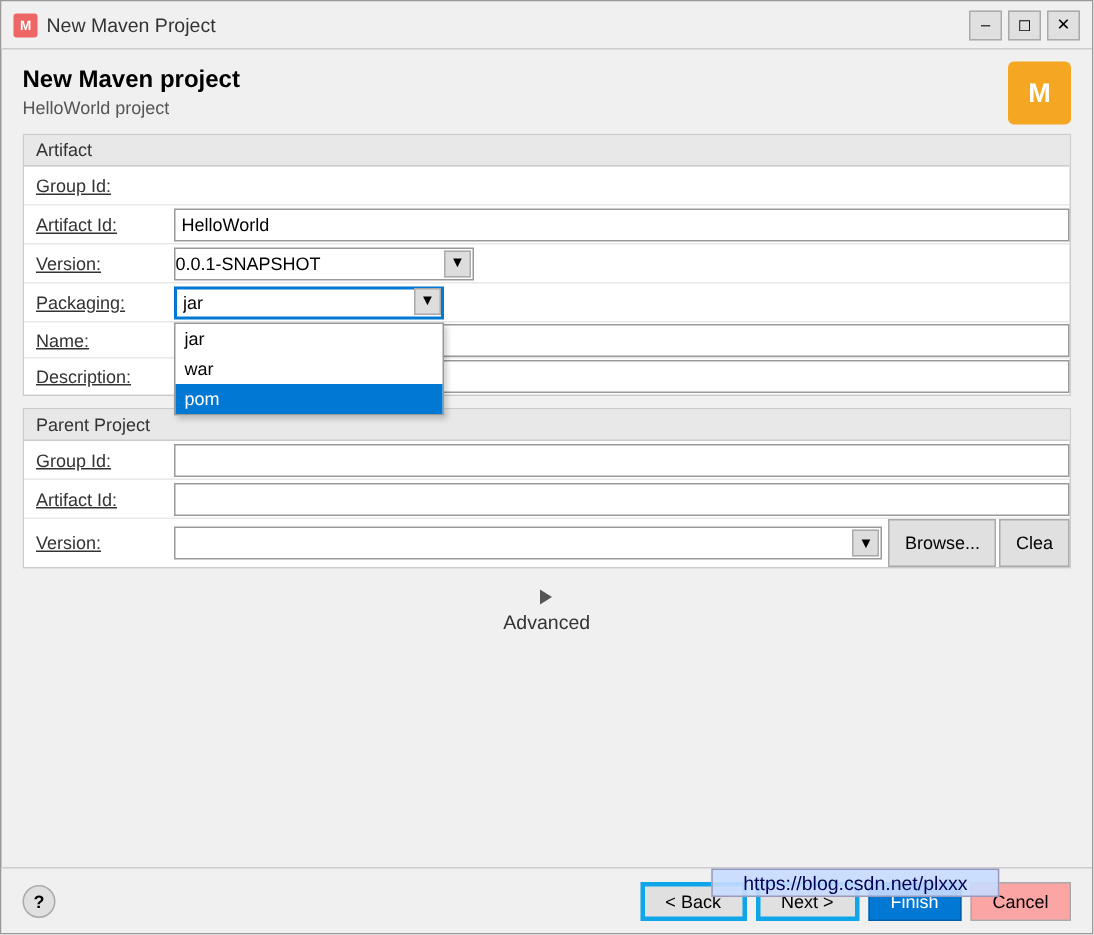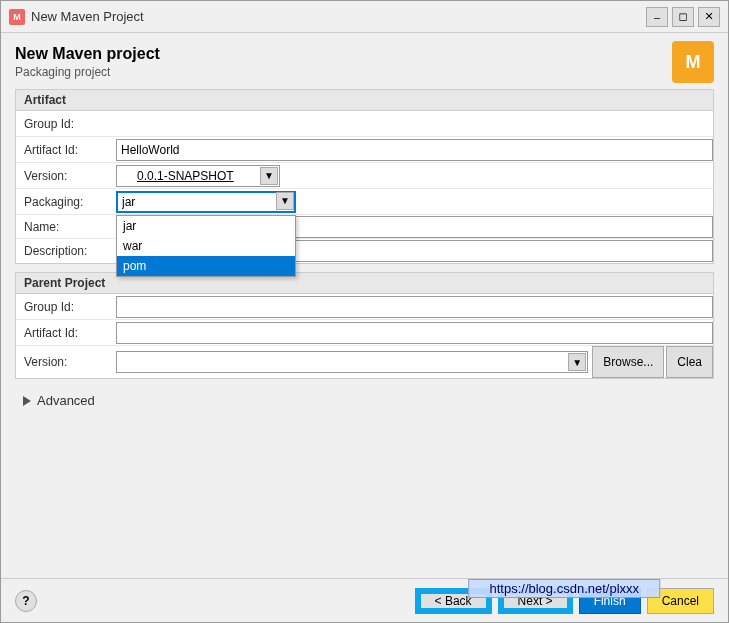--- a/index.html
+++ b/index.html
@@ -103,64 +103,64 @@
     .section {
       background: #fff;
       border: 1px solid #ccc;
       margin-bottom: 8px;
       position: relative;
     }
     .section-header {
       background: #e8e8e8;
       padding: 3px 8px;
       font-size: 12px;
-      font-weight: bold;
+      font-weight: normal;
       color: #333;
       border-bottom: 1px solid #ccc;
     }
     .form-row {
       display: flex;
       align-items: center;
       border-bottom: 1px solid #e8e8e8;
       min-height: 26px;
     }
     .form-row:last-child {
       border-bottom: none;
     }
     .form-label {
       width: 100px;
       padding: 4px 8px;
       font-size: 12px;
       color: #333;
       flex-shrink: 0;
+      text-decoration: underline;
     }
     .form-control {
       flex: 1;
       padding: 2px 4px;
       font-size: 12px;
       border: 1px solid #999;
       height: 22px;
       outline: none;
       background: white;
     }
     .select-wrapper {
       position: relative;
       display: flex;
       align-items: center;
     }
     .select-input {
-      width: 164px;
+      width: 200px;
       height: 22px;
       border: 1px solid #999;
       font-size: 12px;
-      padding: 2px 24px 2px 20px;
+      padding: 2px 24px 2px 0;
       background: white;
       outline: none;
       appearance: none;
-      text-decoration: underline;
     }
     .select-arrow {
       position: absolute;
       right: 2px;
       top: 2px;
       width: 18px;
       height: 18px;
       background: #ddd;
       border: 1px solid #aaa;
       display: flex;
@@ -258,20 +258,21 @@
     }
     .clear-btn {
       margin-left: 2px;
     }
     .advanced-row {
       display: flex;
       align-items: center;
       padding: 6px 8px;
       cursor: pointer;
       gap: 4px;
+      flex-direction: column;
     }
     .triangle {
       width: 0;
       height: 0;
       border-top: 5px solid transparent;
       border-bottom: 5px solid transparent;
       border-left: 8px solid #555;
       margin-right: 2px;
     }
     .advanced-label {
@@ -307,37 +308,37 @@
     .footer-right {
       display: flex;
       gap: 6px;
       align-items: center;
     }
     .nav-btn {
       height: 26px;
       padding: 0 14px;
       font-size: 12px;
       background: #e0e0e0;
-      border: 6px solid #0ea5e9;
+      border: 3px solid #0ea5e9;
       cursor: pointer;
     }
     .finish-btn {
       height: 26px;
       padding: 0 14px;
       font-size: 12px;
       background: #0078d4;
       color: white;
       border: 1px solid #0060aa;
       cursor: pointer;
     }
     .cancel-btn {
       height: 26px;
       padding: 0 14px;
       font-size: 12px;
-      background: #fde047;
+      background: #fca5a5;
       border: 1px solid #aaa;
       cursor: pointer;
     }
     .url-overlay {
       position: absolute;
       bottom: 16px;
       left: 50%;
       transform: translateX(-50%);
       background: rgba(200, 220, 255, 0.9);
       font-size: 13px;
@@ -370,21 +371,21 @@
       <button class="title-btn">◻</button>
       <button class="title-btn">✕</button>
     </div>
   </div>
 
   <div class="content">
 
     <div class="page-header">
       <div>
         <div class="page-title">New Maven project</div>
-        <div class="page-subtitle">Packaging project</div>
+        <div class="page-subtitle">HelloWorld project</div>
       </div>
       <div class="maven-logo">M</div>
     </div>
 
     <div class="main-scroll">
 
       <div class="section">
         <div class="section-header">Artifact</div>
 
         <div class="form-row">

